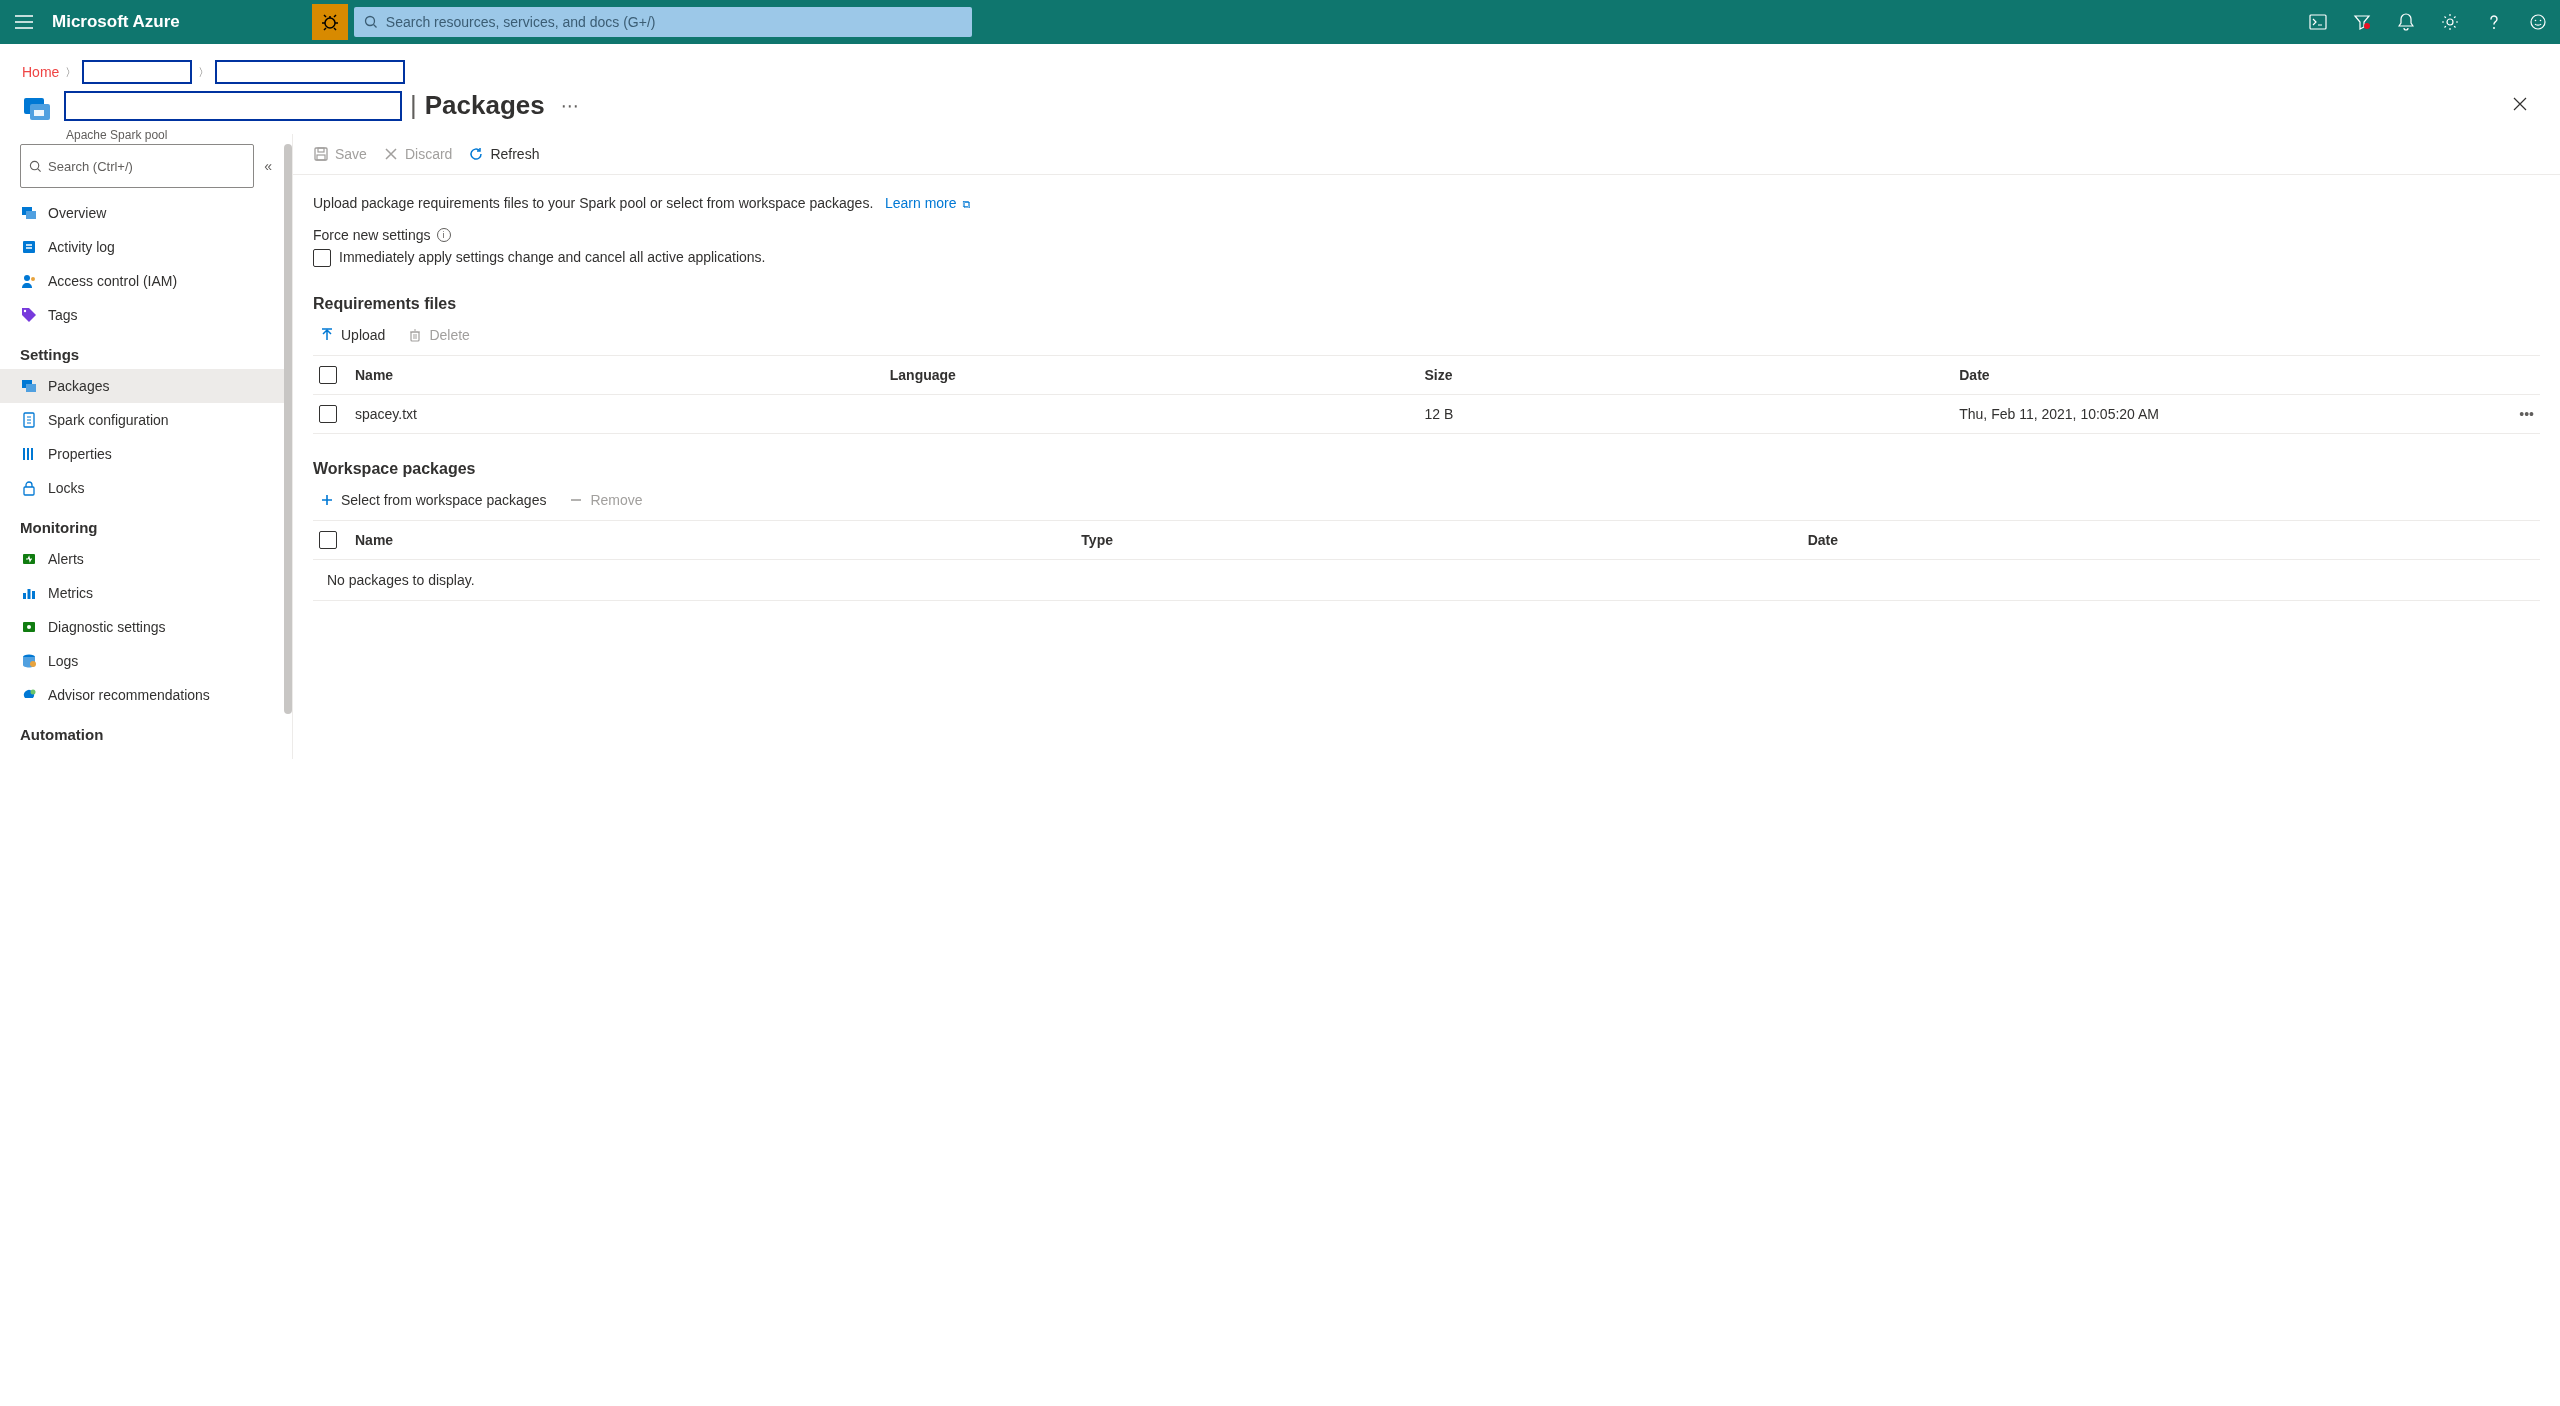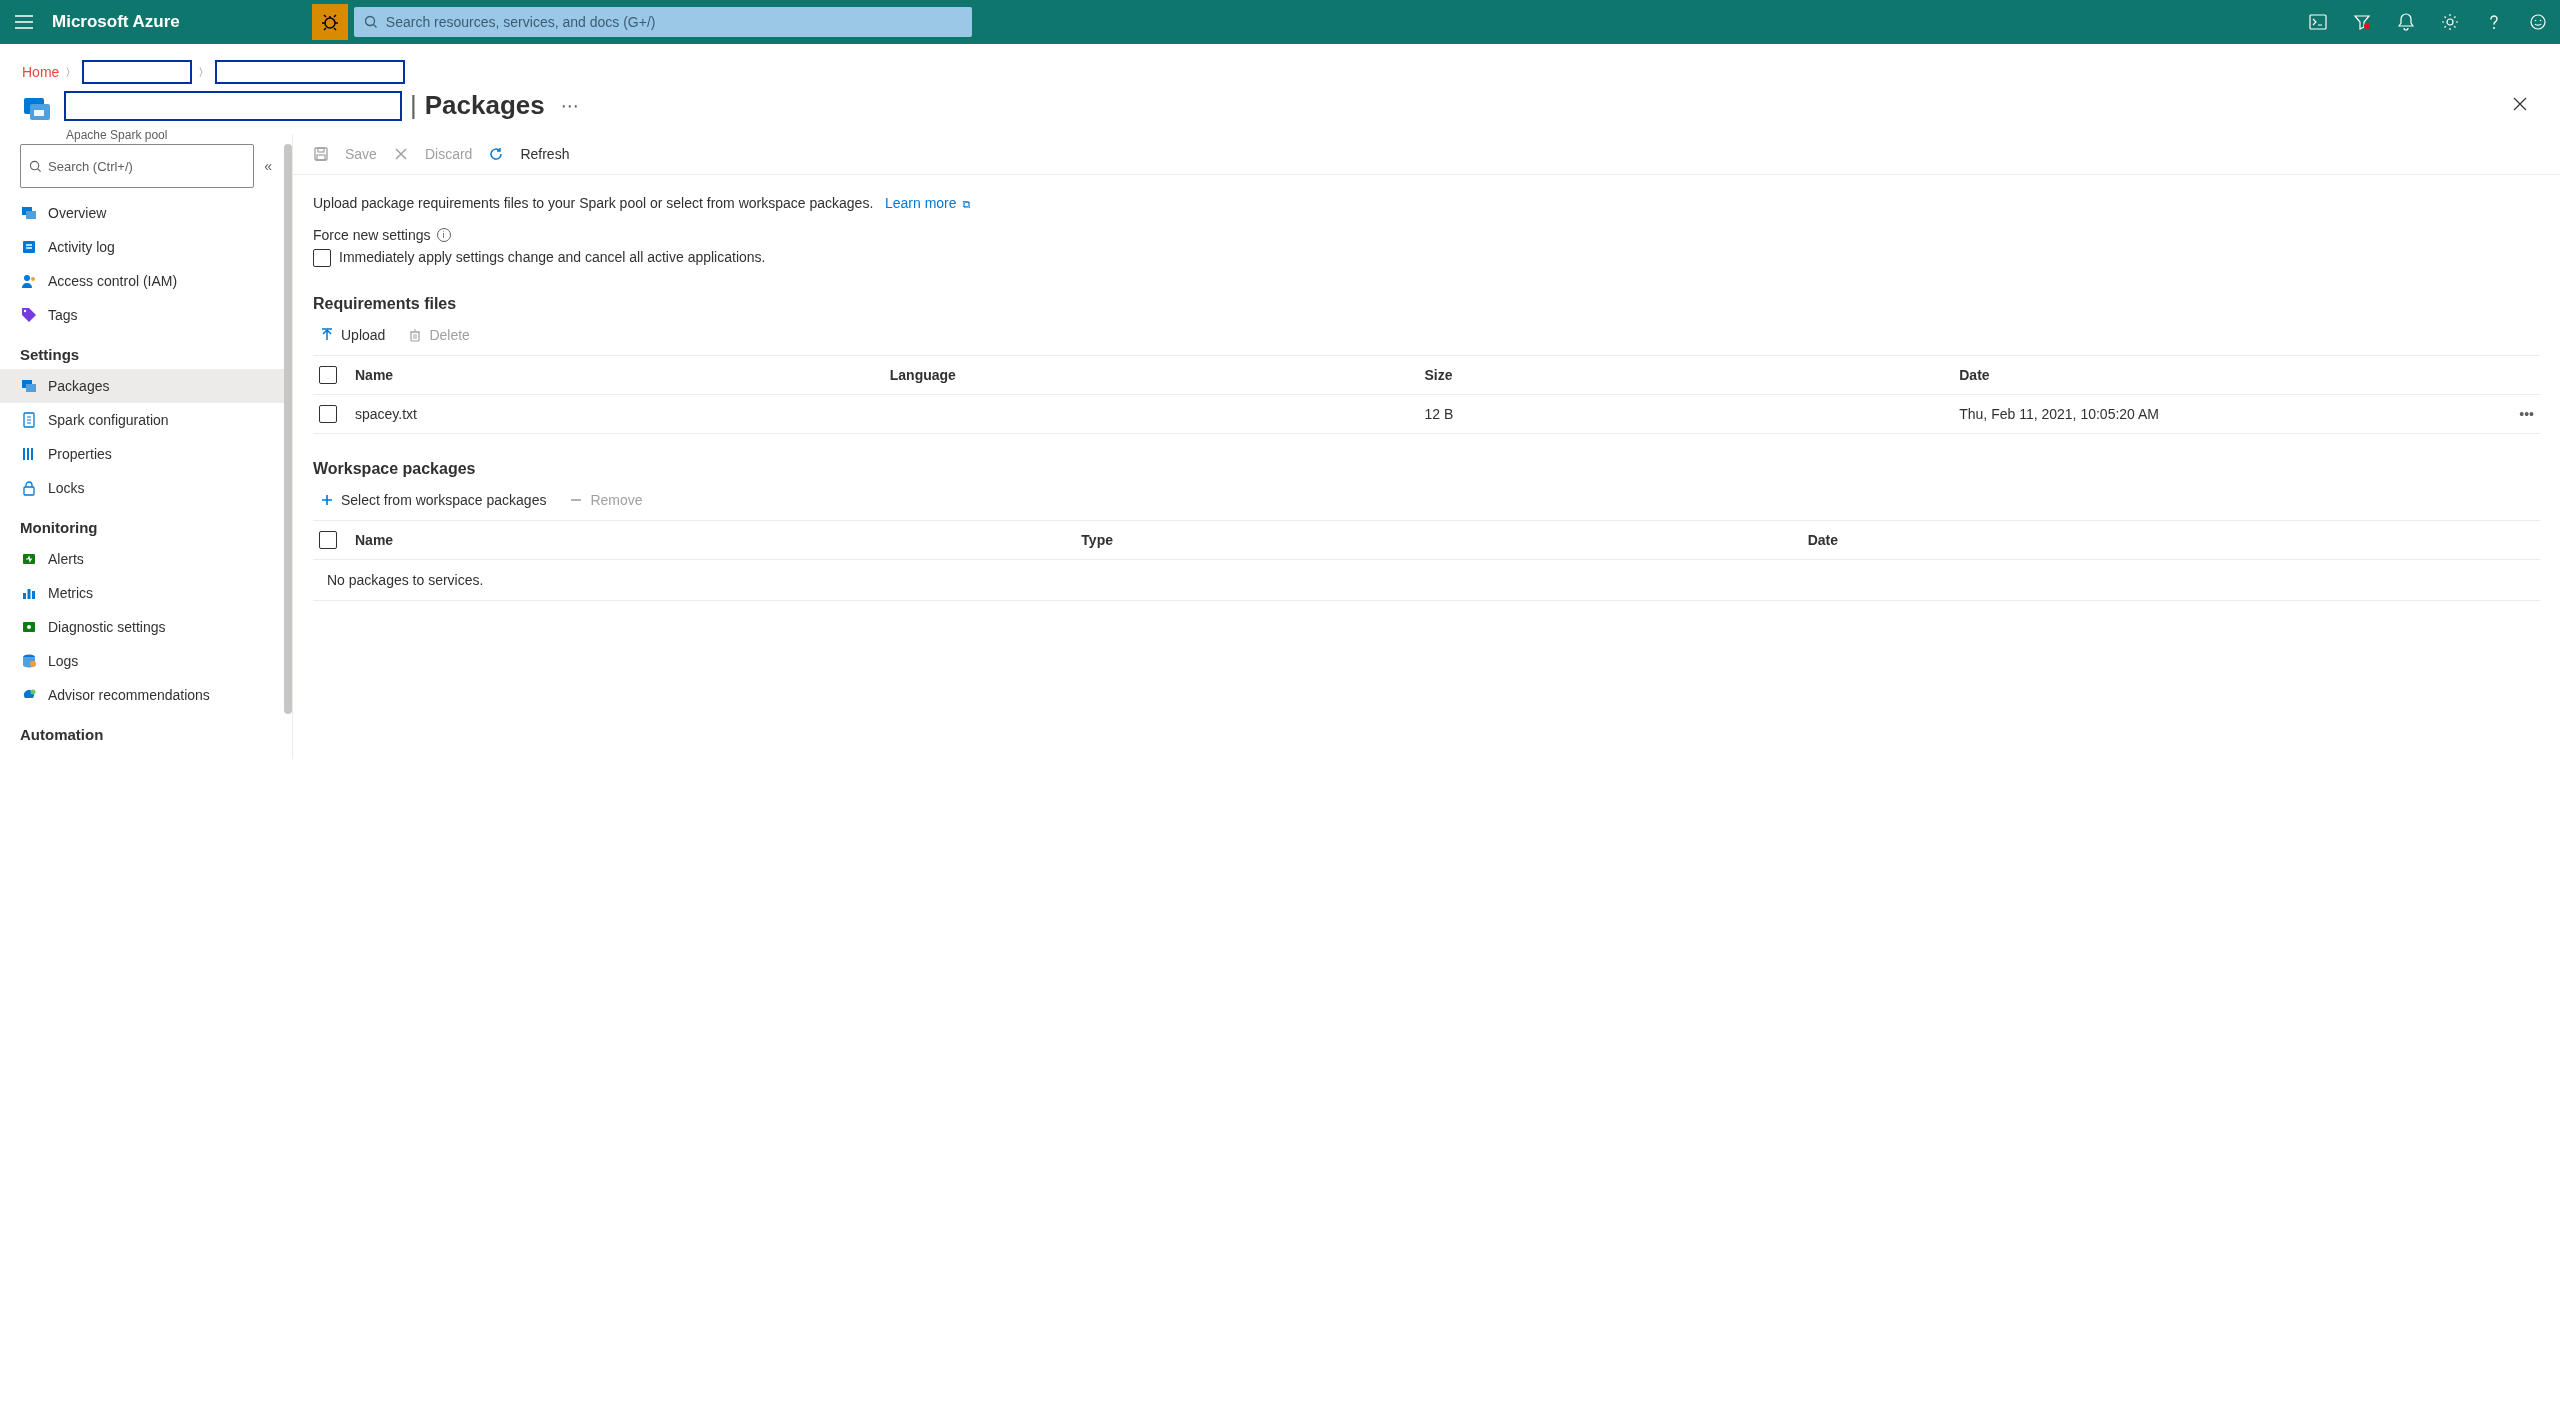--- a/index.html
+++ b/index.html
@@ -51,21 +51,21 @@
   .collapse-chev { color: #605e5c; cursor: pointer; font-size: 14px; }
   .nav-item { display: flex; align-items: center; padding: 8px 20px; gap: 10px; cursor: pointer; }
   .nav-item.active { background: #edebe9; font-weight: 400; }
   .nav-item .nav-ico { width: 18px; height: 18px; display: flex; align-items: center; justify-content: center; }
   .nav-section { padding: 14px 20px 6px; font-weight: 700; font-size: 15px; }
   .scroll-indicator { position: absolute; right: 0; top: 10px; width: 8px; height: 570px; background: #c8c6c4; border-radius: 4px; }
   
   
   .main { flex: 1; border-left: 1px solid #edebe9; padding: 0; }
   .cmdbar { display: flex; align-items: center; gap: 16px; padding: 12px 20px; border-bottom: 1px solid #edebe9; }
-  .cmdbtn { display: flex; align-items: center; gap: 16px; cursor: pointer; color: #323130; text-align: right; }
+  .cmdbtn { display: flex; align-items: center; gap: 6px; cursor: pointer; color: #323130; text-align: right; }
   .cmdbtn.disabled { color: #a19f9d; cursor: default; }
   .cmdbtn .ico { width: 16px; height: 16px; display: flex; align-items: center; justify-content: center; }
   
   .content { padding: 20px; }
   .desc-row { margin-bottom: 16px; }
   .link { color: #0078d4; text-decoration: none; cursor: pointer; }
   .link .ext-ico { font-size: 11px; margin-left: 2px; }
   
   .force-row { display: flex; align-items: center; gap: 6px; margin-bottom: 6px; }
   .info-ico { width: 14px; height: 14px; border: 1px solid #605e5c; border-radius: 50%; display: inline-flex; align-items: center; justify-content: center; font-size: 9px; color: #605e5c; }
@@ -453,17 +453,17 @@
       </div>
       <div class="table">
         <div class="thead">
           <div class="cell-chk">
               <div class="chk"></div>
             </div>
           <div class="cell-name" style="flex:2.5">Name</div>
           <div class="cell-type">Type</div>
           <div class="cell-date2">Date</div>
         </div>
-        <div class="empty-row">No packages to services.</div>
+        <div class="empty-row">No packages to display.</div>
       </div>
     </div>
   </div>
 </div>
 
 </body></html>

